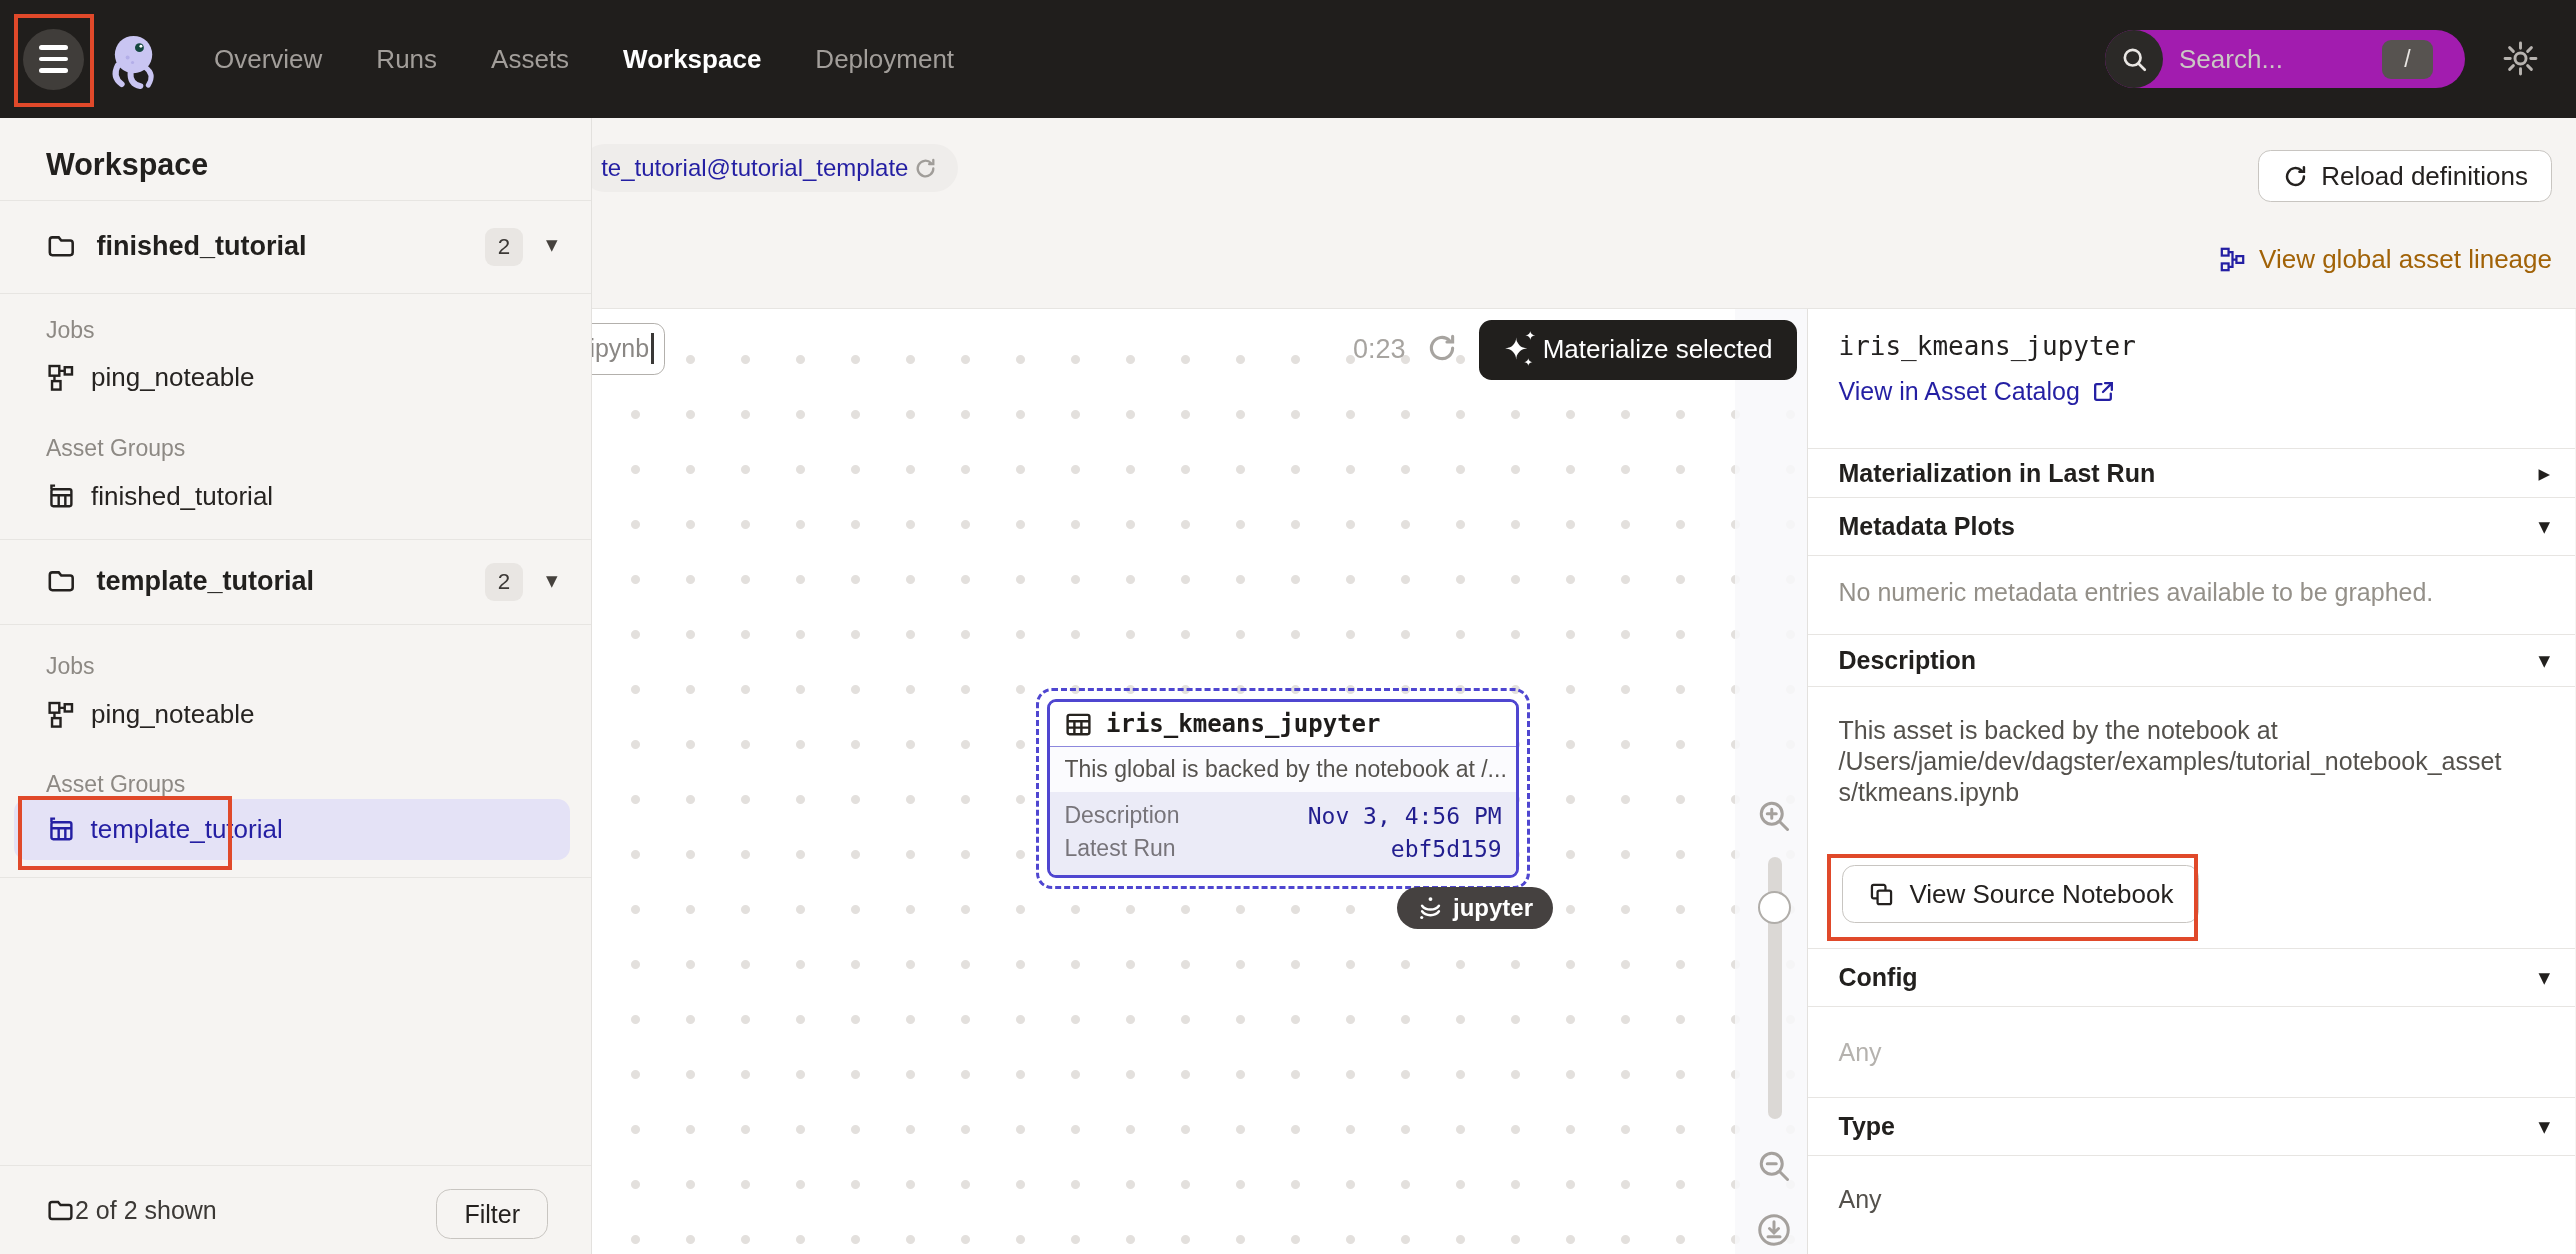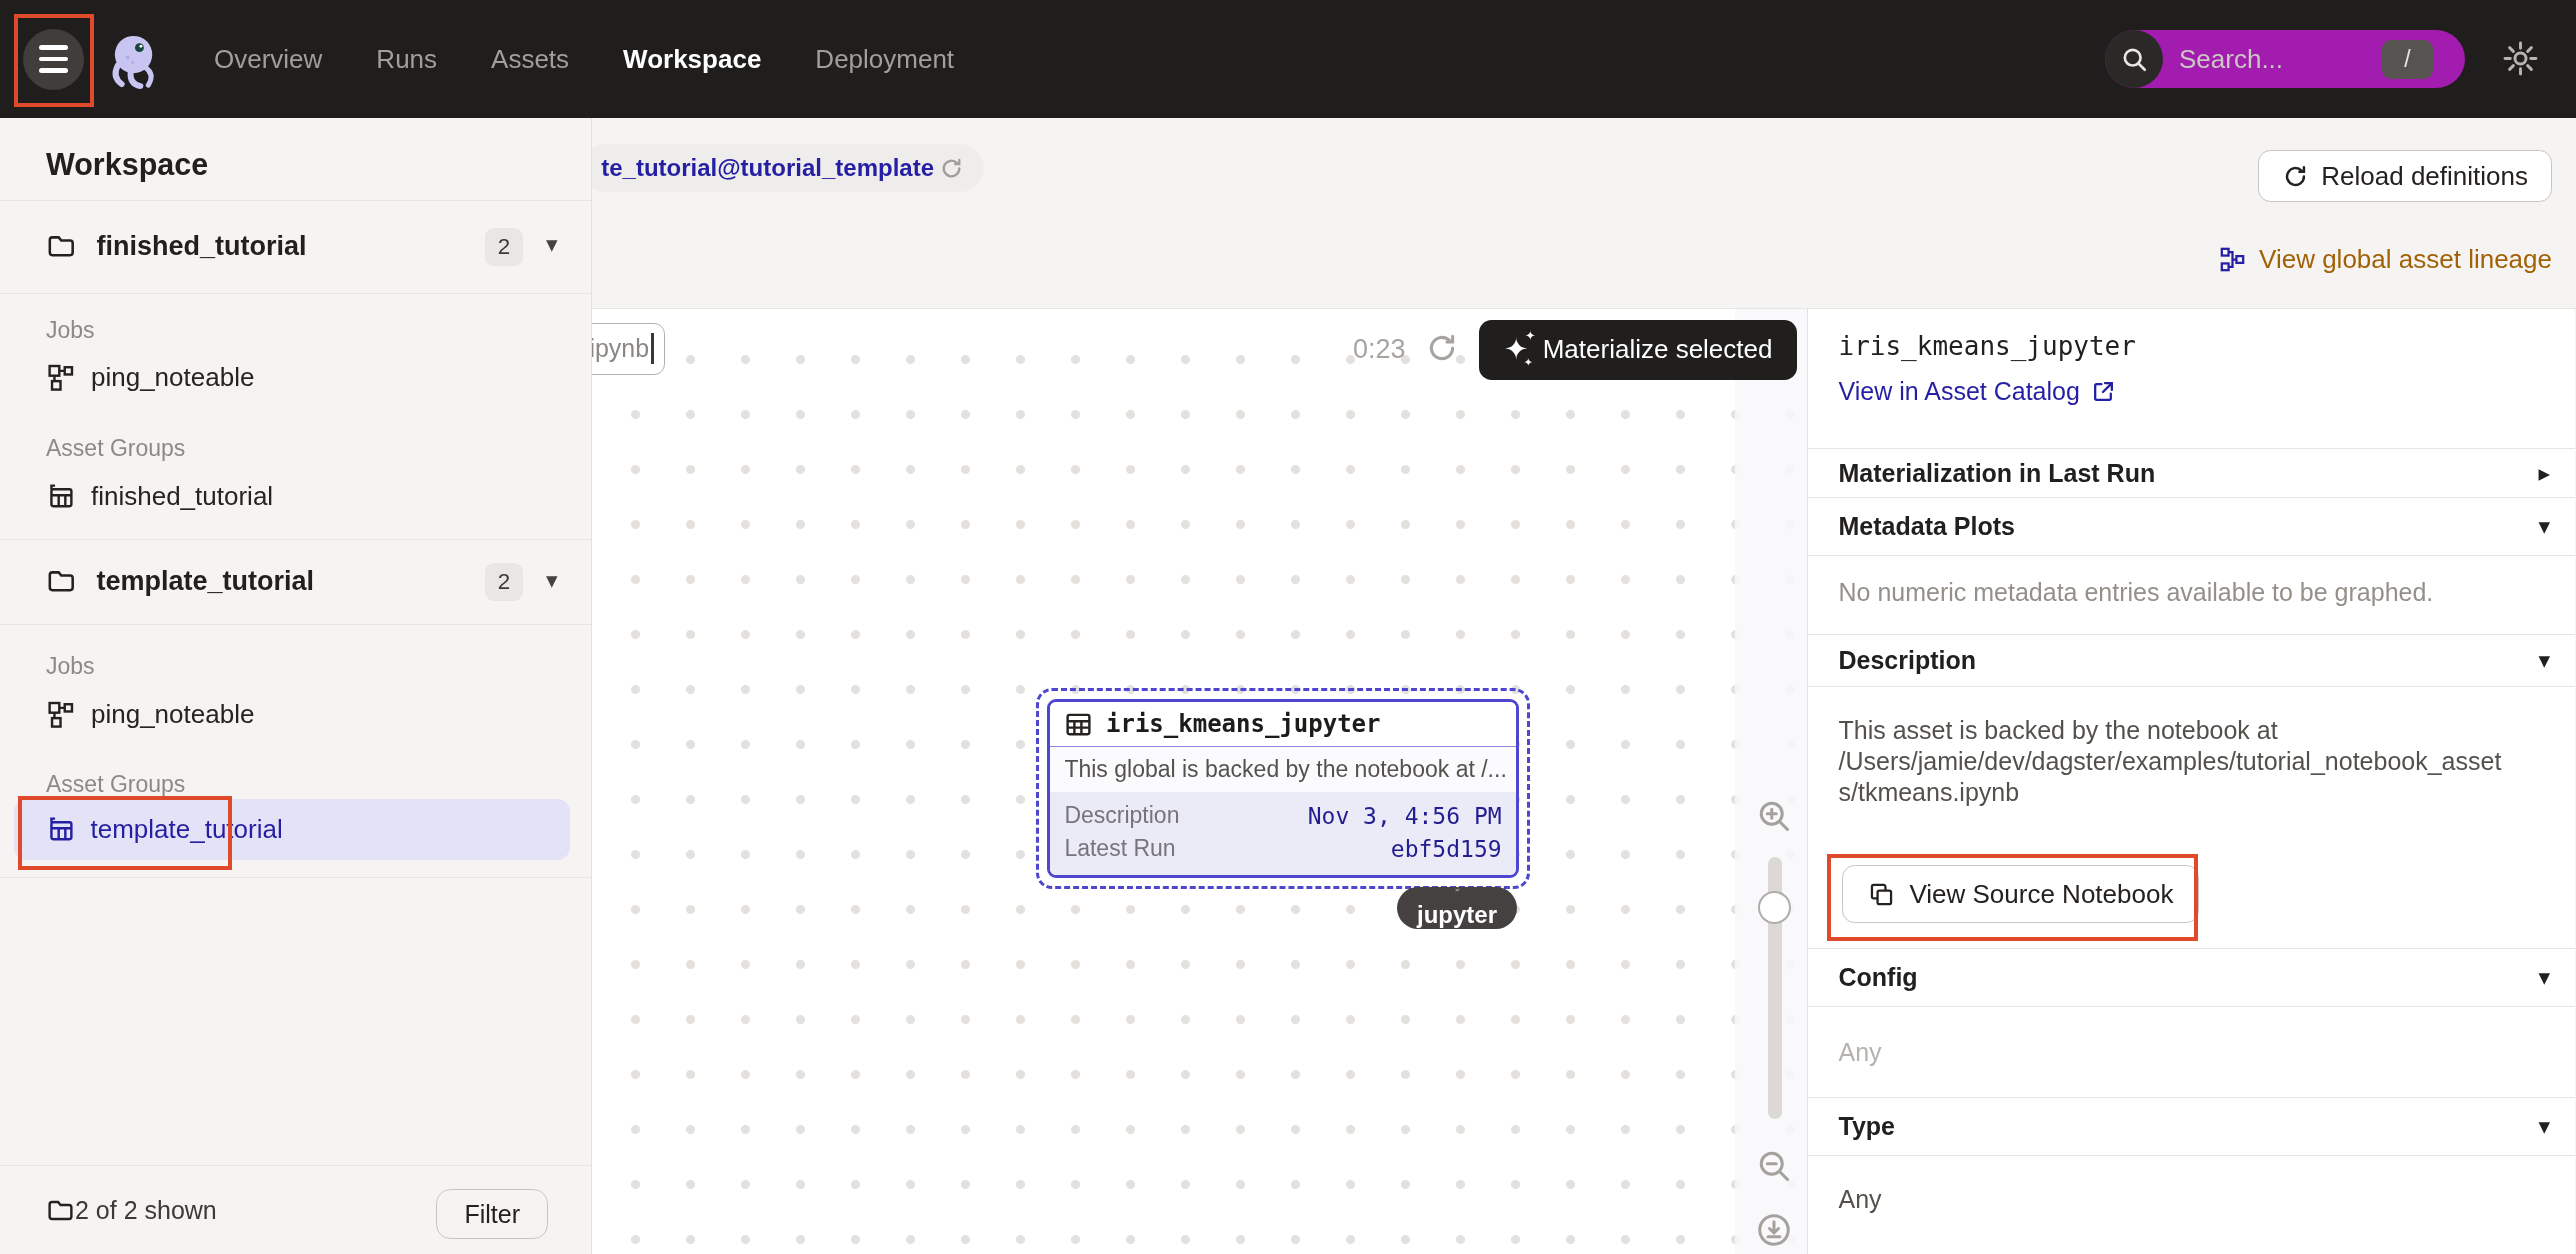--- a/index.html
+++ b/index.html
@@ -78,21 +78,21 @@
   }
 
   
   .main-header {
     position:absolute; left:592px; top:118px; width:1984px; height:191px;
     background:#f6f4f2; border-bottom:0.9px solid #e7e5e2;
   }
   .breadcrumb-pill {
     position:absolute; left:-10.8px; top:26px; height:48px; border-radius:24px;
     background:#efedeb; display:flex; align-items:center; gap:5px;
-    padding:0 20px; cursor:pointer;font-weight:bold;
+    padding:0 20px; cursor:pointer;
   }
   .breadcrumb-pill .bc-text { font-size:24px; color:#241fa3; }
   .reload-btn {
     position:absolute; right:24px; top:32px; height:52px; padding:0 23px;
     background:#fff; border:1.8px solid #c8c5c1; border-radius:12.6px;
     display:flex; align-items:center; gap:12.6px; font-size:26px; color:#24211f;
     font-family:inherit; cursor:pointer;
   }
   .lineage-link {
     position:absolute; right:24px; top:126px; display:flex; align-items:center;
@@ -146,21 +146,21 @@
     height:45px; display:flex; align-items:center; padding:0 14.4px; background:#fbfbfe;
     font-size:23px; color:#55524e; white-space:nowrap; overflow:hidden; flex:none;
   }
   .an-stats { flex:1; background:#ebebf7; padding:7.2px 14.4px 0 14.4px; }
   .an-statrow { display:flex; justify-content:space-between; align-items:center; height:33px; }
   .an-statrow .sl { font-size:23px; color:#77747a; }
   .an-statrow .sv { font-family:"DejaVu Sans Mono", monospace; font-size:23px; color:#221e8f; }
   .jupyter-tag {
     position:absolute; left:805px; top:578px; height:42px; padding:0 20px;
     background:#454140; border-radius:21.5px; display:flex; align-items:center;
-    gap:9px; color:#fff; font-size:24px; font-weight:bold; cursor:pointer;flex-direction:column;
+    gap:9px; color:#fff; font-size:24px; font-weight:bold; cursor:pointer;
   }
 
   
   .zoomcol { position:absolute; right:9px; top:0; width:47px; height:100%; }
   .zc-icon { position:absolute; left:5.4px; width:36px; height:36px; cursor:pointer; }
   .zc-track {
     position:absolute; left:17px; top:548px; width:13.5px; height:262px;
     background:#dbd8d5; border-radius:7.2px; cursor:pointer;
   }
   .zc-handle {

